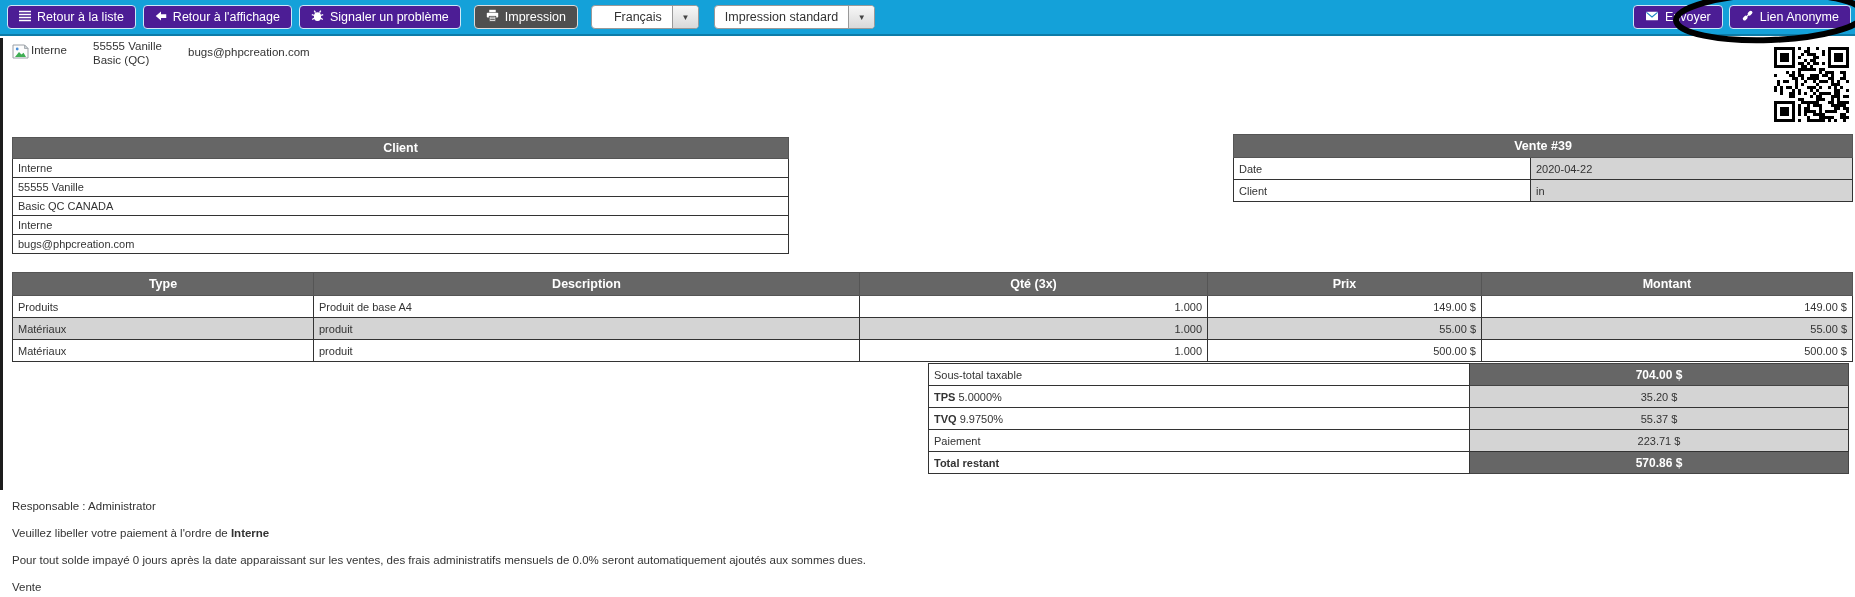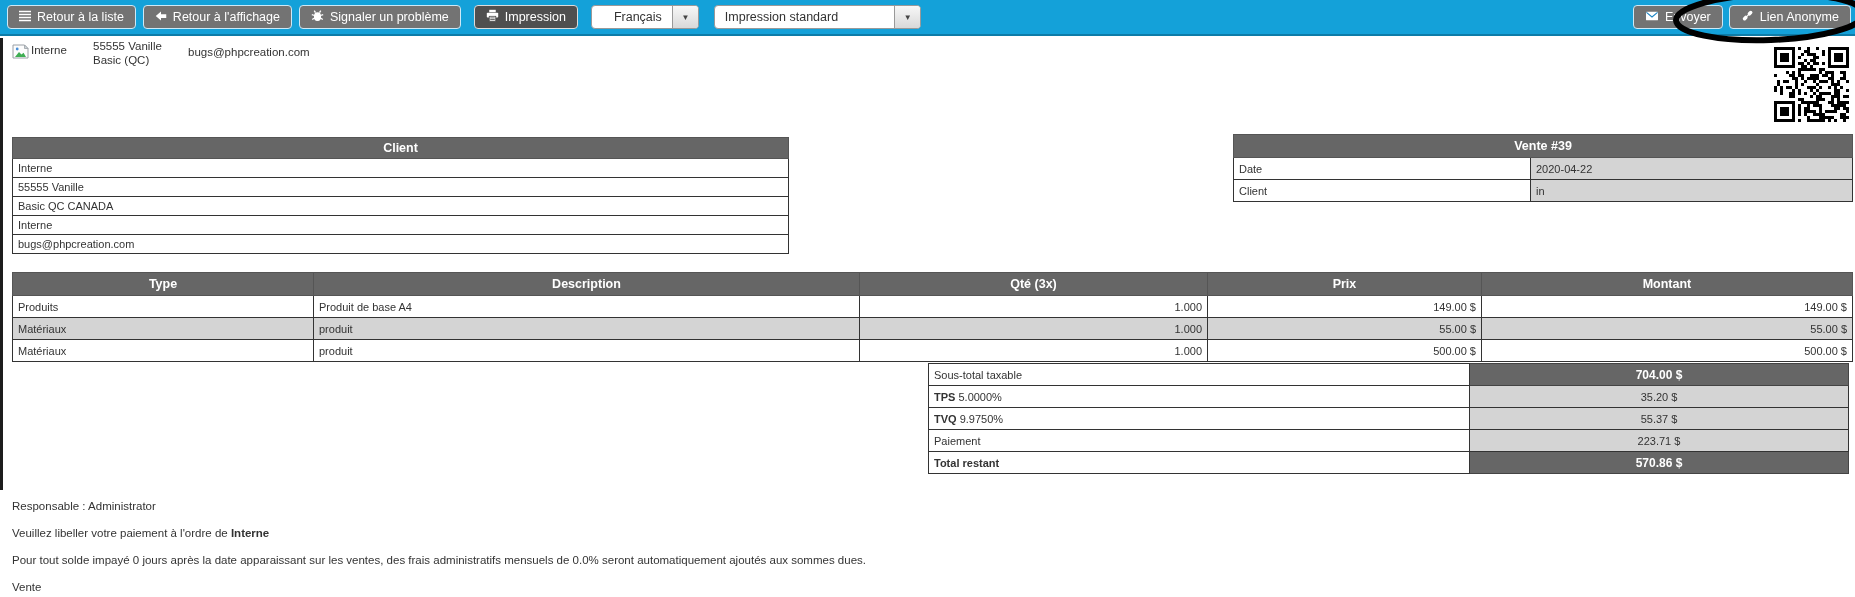--- a/index.html
+++ b/index.html
@@ -11,35 +11,35 @@
   
   .topbar {
     position:absolute; left:0; top:0; width:1855px; height:36px;
     background:#14a1d9; border-bottom:2px solid #0d7ca8;
     display:flex; align-items:center;
   }
   .tb-left { display:flex; align-items:center; gap:7px; margin-left:7px; }
   .tb-right { position:absolute; right:4px; top:0; height:34px; display:flex; align-items:center; gap:6px; }
   .tbtn {
     display:inline-flex; align-items:center; gap:6px; height:24px; padding:0 11px;
-    background:#737373; color:#fff; border:1px solid #cde9f7; border-radius:4px;
+    background:#4c1d95; color:#fff; border:1px solid #cde9f7; border-radius:4px;
     font-size:12.5px; cursor:pointer; white-space:nowrap;
   }
   .tbtn.dark { background:#4f4f4f; border-color:#dcdcdc; margin-left:6px; }
   .tbtn svg { flex:0 0 auto; }
   .select {
     display:inline-flex; height:24px; background:#fff; border:1px solid #999;
     border-radius:4px; overflow:hidden; font-size:12.5px; color:#333; cursor:pointer;
   }
   .select .val { display:flex; align-items:center; padding:0 10px; }
   .select .caret {
     width:26px; border-left:1px solid #999; background:linear-gradient(#f7f7f7,#d9d9d9);
     display:flex; align-items:center; justify-content:center; font-size:8px; color:#444;
   }
-  .sel1 { margin-left:6px;padding-left:12px; } .sel2 { margin-left:8px;gap:46px; }
+  .sel1 { margin-left:6px;padding-left:12px; } .sel2 { margin-left:8px; }
   
   .annotation { position:absolute; left:1668px; top:-10px; pointer-events:none; }
   
   .left-edge { position:absolute; left:0; top:38px; width:3px; height:452px; background:#1c1c1c; }
   .brand { position:absolute; left:12px; top:44px; display:flex; align-items:flex-start; gap:2px; font-size:11.5px; }
   .company-name { position:absolute; left:93px; top:39px; font-size:11.5px; line-height:14px; }
   .company-email { position:absolute; left:188px; top:46px; font-size:11.5px; }
   .qr { position:absolute; left:1774px; top:47px; width:75px; height:75px; }
   
   table { border-collapse:collapse; table-layout:fixed; position:absolute; }

